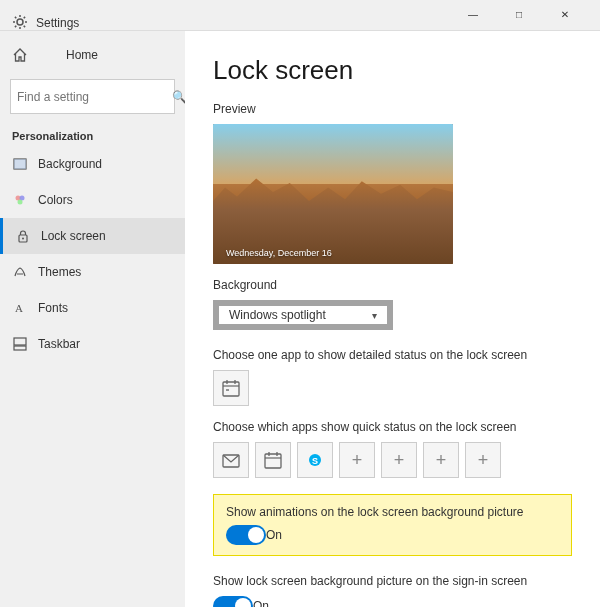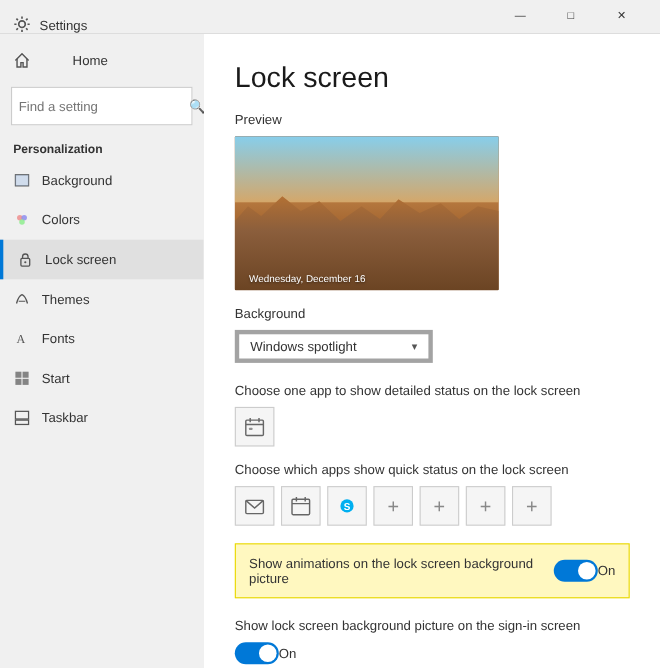--- a/index.html
+++ b/index.html
@@ -200,21 +200,21 @@
     
     .dropdown-row {
       display: flex;
       align-items: center;
       margin-bottom: 18px;
     }
     .dropdown {
       display: flex;
       align-items: center;
       justify-content: space-between;
-      border: 4px solid #a3a3a3;
+      border: 6px solid #a3a3a3;
       padding: 5px 10px;
       width: 180px;
       cursor: pointer;
       background: #fff;
       height: 30px;
     }
     .dropdown-label { font-size: 12px; color: #333; }
     .dropdown-arrow { font-size: 10px; color: #555; }
 
     
@@ -238,20 +238,21 @@
     }
     .app-icon-box.add-icon { font-size: 18px; color: #888; }
 
     
     .toggle-section {
       background: #fff8c0;
       border: 1px solid #e8d800;
       padding: 10px 12px;
       margin-bottom: 10px;
       display: flex;
+      flex-direction: column;
       gap: 6px;
     }
     .toggle-section-label {
       font-size: 12px;
       color: #333;
     }
     .toggle-row {
       display: flex;
       align-items: center;
       gap: 0;
@@ -367,31 +368,20 @@
 
     <div class="sidebar-item">
       <div class="sidebar-item-icon">
         <svg width="14" height="14" viewBox="0 0 14 14">
           <text x="2" y="11" font-size="11" font-family="serif" fill="#555">A</text>
         </svg>
       </div>
       <span class="sidebar-item-label">Fonts</span>
     </div>
 
-    <div class="sidebar-item">
-      <div class="sidebar-item-icon">
-        <svg width="14" height="14" viewBox="0 0 14 14">
-          <rect x="1" y="1" width="5.5" height="5.5" fill="#555" opacity="0.7"></rect>
-          <rect x="7.5" y="1" width="5.5" height="5.5" fill="#555" opacity="0.7"></rect>
-          <rect x="1" y="7.5" width="5.5" height="5.5" fill="#555" opacity="0.7"></rect>
-          <rect x="7.5" y="7.5" width="5.5" height="5.5" fill="#555" opacity="0.7"></rect>
-        </svg>
-      </div>
-      <span class="sidebar-item-label">Start</span>
-    </div>
 
     <div class="sidebar-item">
       <div class="sidebar-item-icon">
         <svg width="14" height="14" viewBox="0 0 14 14">
           <rect x="1" y="9" width="12" height="4" fill="none" stroke="#555" stroke-width="1.2"></rect>
           <rect x="1" y="1" width="12" height="7" fill="none" stroke="#555" stroke-width="1.2" stroke-dasharray="0"></rect>
         </svg>
       </div>
       <span class="sidebar-item-label">Taskbar</span>
     </div>

